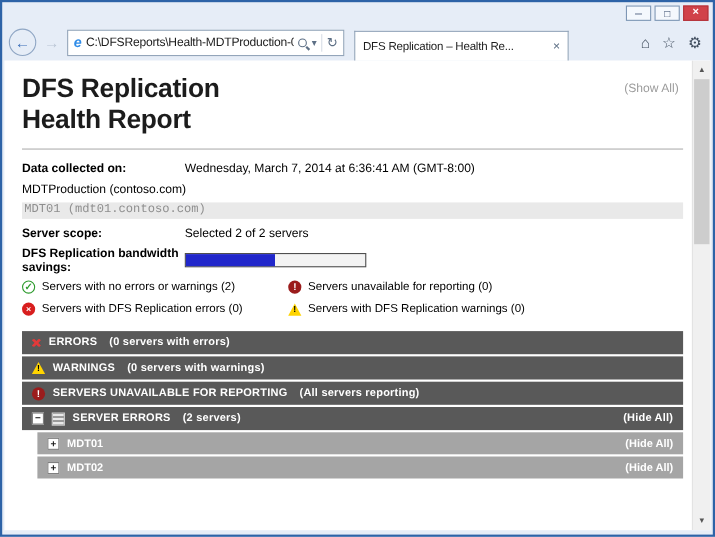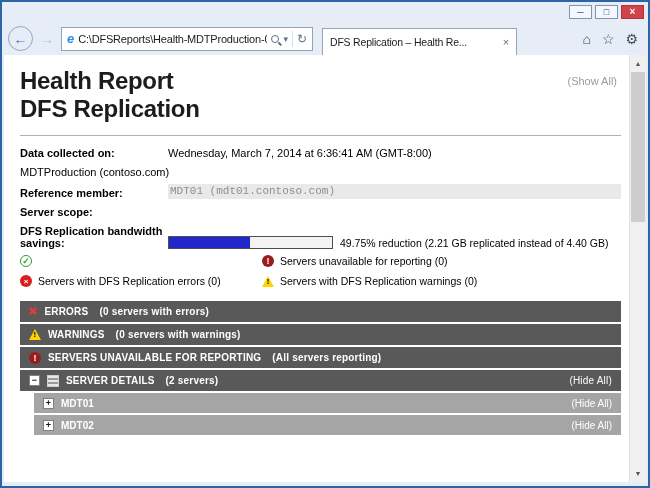--- a/index.html
+++ b/index.html
@@ -38,21 +38,21 @@
   .nav-right { margin-left:auto; display:flex; gap:11px; align-items:center; color:#3f4c5d; font-size:14px; }
 
   
   .page { height:427px; margin:0 2px; background:#fff; display:flex; overflow:hidden; }
   .content { flex:1; position:relative; padding:0 8px 0 16px; overflow:hidden; font-size:11px; color:#000; }
 
   .show-all { position:absolute; top:20px; right:12px; color:#9b9b9b; font-size:11px; text-decoration:none; }
   .report-title { margin-top:12px; font-size:24px; font-weight:bold; color:#1c1c1c; line-height:28px; letter-spacing:-0.3px; }
   .hr { border-top:1px solid #b0b0b0; margin:12px 0 10px 0; }
 
-  .info-row { display:flex; margin-bottom:6px; align-items:flex-end; }
+  .info-row { display:flex; margin-bottom:6px; align-items:center; }
   .info-label { width:148px; flex:none; font-weight:bold; padding-top:1px; }
   .info-value { flex:1; padding-top:1px; }
   .info-value.muted { background:#e9e9e9; color:#8f8f8f; padding:1px 0 2px 2px;font-family:Liberation Mono, monospace; }
 
   .bw-value { flex:1; display:flex; align-items:center; gap:7px; }
   .progress { width:165px; height:13px; border:1px solid #4f4f4f; background:#f3f3f3; flex:none; }
   .progress-fill { height:100%; background:#2127cb; }
   .bw-text { font-size:10.5px; white-space:nowrap; }
 
   .health-row { margin-top:2px; }
@@ -71,21 +71,21 @@
   .icon-warn i { position:absolute; left:-1.5px; top:2px; font-weight:bold; font-size:8px; color:#000;
                  line-height:1; width:3px; text-align:center; }
   .icon-xmark { color:#e23b3b; font-weight:bold; font-size:14px; line-height:11px; flex:none;
                 text-shadow:0.6px 0 currentColor, -0.6px 0 currentColor; }
 
   
   .sections { margin-top:14px; }
   .section-bar { height:21px; background:#595959; color:#fff; display:flex; align-items:center; gap:7px;
                  padding:0 9px; margin-bottom:2px; font-size:10px; font-weight:bold; letter-spacing:0.2px; }
   .sec-detail { margin-left:4px; }
-  .hide-all { margin-left:auto; font-weight:normal; font-size:10px; color:#fff; text-decoration:none; }
+  .hide-all { margin-left:auto; font-weight:bold; font-size:10px; color:#fff; text-decoration:none; }
   .expander { width:11px; height:11px; background:#fff; border:1px solid #808080; color:#1a1a1a; font-size:9px;
               line-height:9px; display:flex; align-items:center; justify-content:center; flex:none; font-weight:bold; }
   .server-icon { width:12px; height:12px; background:repeating-linear-gradient(#e8e8e8 0 2px, #9a9a9a 2px 4px);
                  border:1px solid #cfcfcf; flex:none; }
   .server-row { height:20px; background:#a5a5a5; margin:0 0 2px 14px; display:flex; align-items:center; gap:7px;
                 padding:0 9px; color:#fff; font-size:10px; font-weight:bold; }
 
   
   .scrollbar { width:17px; background:#f0f0f0; display:flex; flex-direction:column; flex:none; border-left:1px solid #e3e3e3; }
   .sb-btn { height:17px; display:flex; align-items:center; justify-content:center; font-size:7px; color:#555; }
@@ -126,57 +126,57 @@
       <span>⚙</span>
     </div>
   </div>
 
   <div class="page">
     <div class="content">
 
       <a class="show-all">(Show All)</a>
 
       <div class="report-title">
+        <div>DFS Replication</div>
         <div>Health Report</div>
-        <div>DFS Replication</div>
       </div>
 
       <div class="hr"></div>
 
       <div class="info-row">
         <div class="info-label">Data collected on:</div>
         <div class="info-value">Wednesday, March 7, 2014 at 6:36:41 AM (GMT-8:00)</div>
       </div>
       <div class="info-row">
         <div class="info-value">MDTProduction (contoso.com)</div>
       </div>
       <div class="info-row">
-        <div class="info-label">Reference member:</div>
         <div class="info-value muted">MDT01 (mdt01.contoso.com)</div>
       </div>
       <div class="info-row">
         <div class="info-label">Server scope:</div>
+        <div class="info-value">Selected 2 of 2 servers</div>
       </div>
 
       <div class="info-row">
         <div class="info-label">DFS Replication bandwidth savings:</div>
         <div class="bw-value">
           <div class="progress">
             <div class="progress-fill" style="width: 49.75%;"></div>
           </div>
-          <span class="bw-text">49.75% reduction (2.21 GB replicated instead of 4.40 GB)</span>
         </div>
       </div>
 
       <div class="info-row health-row">
         <div class="health-grid">
           <div class="health-item">
             <span class="icon-ok">
                 <i>✓</i>
               </span>
+            <span>Servers with no errors or warnings (2)</span>
           </div>
           <div class="health-item">
             <span class="icon-unavail">
                 <i>!</i>
               </span>
             <span>Servers unavailable for reporting (0)</span>
           </div>
           <div class="health-item">
             <span class="icon-error">
                 <i>×</i>
@@ -208,21 +208,21 @@
         <div class="section-bar">
           <span class="icon-unavail">
               <i>!</i>
             </span>
           <span class="sec-name">SERVERS UNAVAILABLE FOR REPORTING</span>
           <span class="sec-detail">(All servers reporting)</span>
         </div>
         <div class="section-bar">
           <span class="expander">−</span>
           <span class="server-icon"></span>
-          <span class="sec-name">SERVER DETAILS</span>
+          <span class="sec-name">SERVER ERRORS</span>
           <span class="sec-detail">(2 servers)</span>
           <a class="hide-all">(Hide All)</a>
         </div>
 
         <div class="server-row">
           <span class="expander">+</span>
           <span class="server-name">MDT01</span>
           <a class="hide-all">(Hide All)</a>
         </div>
         <div class="server-row">

